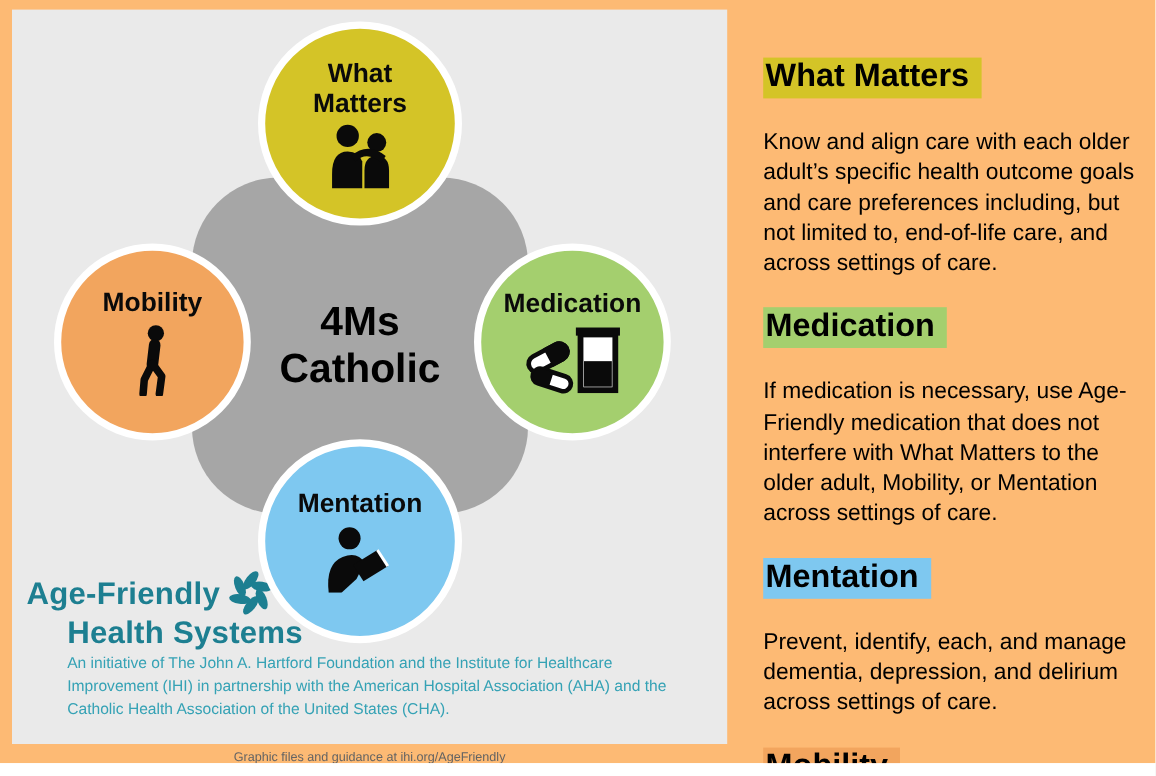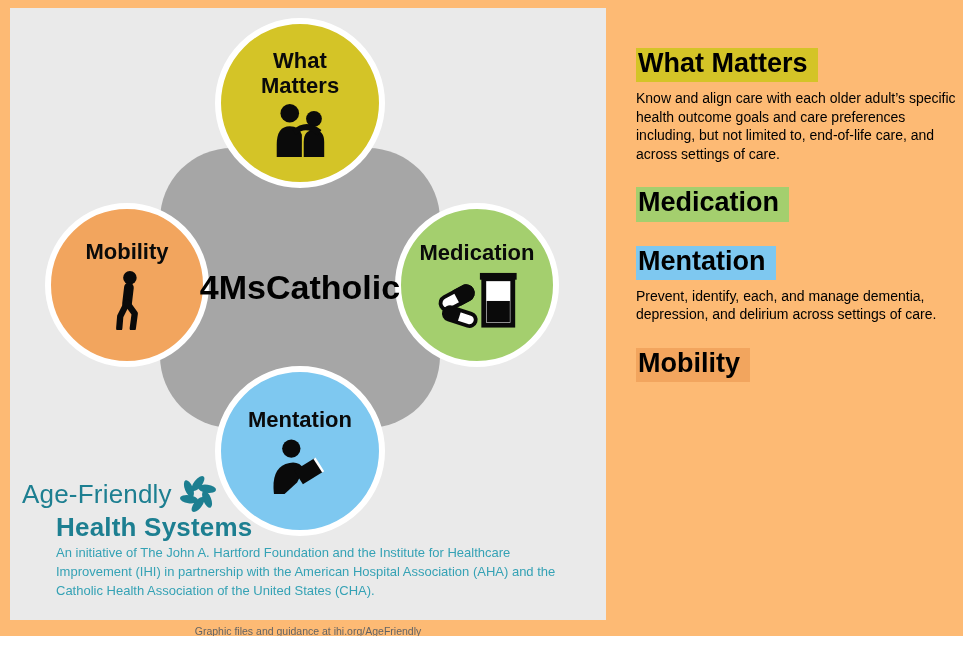--- a/index.html
+++ b/index.html
@@ -7,45 +7,45 @@
   body { font-family: "Liberation Sans", sans-serif; color: #000; }
 
   .canvas { position: relative; width: 963px; height: 636px; background: #fdba74; overflow: hidden; }
 
   
   .panel { position: absolute; left: 10px; top: 8px; width: 596px; height: 612px; background: #eaeaea; }
 
   
   .center-shape { position: absolute; left: 150px; top: 140px; width: 280px; height: 280px; border-radius: 72px; background: #a6a6a6; z-index: 1; }
 
-  .center-text { position: absolute; left: 150px; top: 140px; width: 280px; height: 280px; display: flex; flex-direction: row; align-items: center; justify-content: center; z-index: 3; font-weight: bold; font-size: 34px; line-height: 1.15; color: #000; }
+  .center-text { position: absolute; left: 150px; top: 140px; width: 280px; height: 280px; display: flex; flex-direction: column; align-items: center; justify-content: center; z-index: 3; font-weight: bold; font-size: 34px; line-height: 1.15; color: #000; }
 
   .circle { position: absolute; border-radius: 50%; border: 6px solid #fff; z-index: 2; display: flex; flex-direction: column; align-items: center; justify-content: center; gap: 5px; }
   .c-what      { left: 205px; top: 10px;  width: 170px; height: 170px; }
   .c-mobility  { left: 35px;  top: 195px; width: 164px; height: 164px; }
   .c-medication{ left: 385px; top: 195px; width: 164px; height: 164px; }
   .c-mentation { left: 205px; top: 358px; width: 170px; height: 170px; }
 
   .circle-label { font-weight: bold; font-size: 22px; line-height: 1.1; text-align: center; color: #0a0a0a; }
   .label-wrap { width: 120px; }
 
   
   .logo { position: absolute; left: 12px; top: 466px; color: #1d7f91; }
   .logo-row { display: flex; align-items: center; gap: 6px; }
-  .logo-line1 { font-weight: normal; font-size: 26px; letter-spacing: 0.2px; }
+  .logo-line1 { font-weight: bold; font-size: 26px; letter-spacing: 0.2px; }
   .logo-line2 { font-weight: bold; font-size: 26px; margin-left: 34px; margin-top: -2px; letter-spacing: 0.2px; }
 
   .initiative { position: absolute; left: 46px; top: 536px; width: 518px; font-size: 13px; line-height: 1.45; color: #35a2b5; }
 
   
   .defs { position: absolute; left: 636px; top: 48px; width: 326px; }
   .defs section { margin: 0 0 24px 0; }
   .defs h2 { margin: 0; font-size: 27px; line-height: 1.15; font-weight: bold; }
   .defs h2 .hl { display: inline-block; padding: 0 10px 3px 2px; }
-  .defs p { margin: 7px 0 0 0; font-size: 14px; line-height: 1.33; }
+  .defs p { margin: 24px 0 0 0; font-size: 19px; line-height: 1.33; }
 
   .footer { position: absolute; left: 10px; top: 624px; width: 596px; text-align: center; font-size: 10.5px; line-height: 1.45; color: #636363; }
 
   .icon-svg { display: block; }
 </style>
 </head>
 <body>
 
 <div class="canvas">
 
@@ -135,20 +135,21 @@
 
   <div class="defs">
 
     <section>
       <h2><span class="hl" style="background-color: rgb(212, 196, 39);">What Matters</span></h2>
       <p>Know and align care with each older adult’s specific health outcome goals and care preferences including, but not limited to, end-of-life care, and across settings of care.</p>
     </section>
 
     <section>
       <h2><span class="hl" style="background-color: rgb(164, 207, 110);">Medication</span></h2>
+      <p>If medication is necessary, use Age-Friendly medication that does not interfere with What Matters to the older adult, Mobility, or Mentation across settings of care.</p>
     </section>
 
     <section>
       <h2><span class="hl" style="background-color: rgb(126, 200, 240);">Mentation</span></h2>
       <p>Prevent, identify, each, and manage dementia, depression, and delirium across settings of care.</p>
     </section>
 
     <section>
       <h2><span class="hl" style="background-color: rgb(242, 165, 94);">Mobility</span></h2>
     </section>

